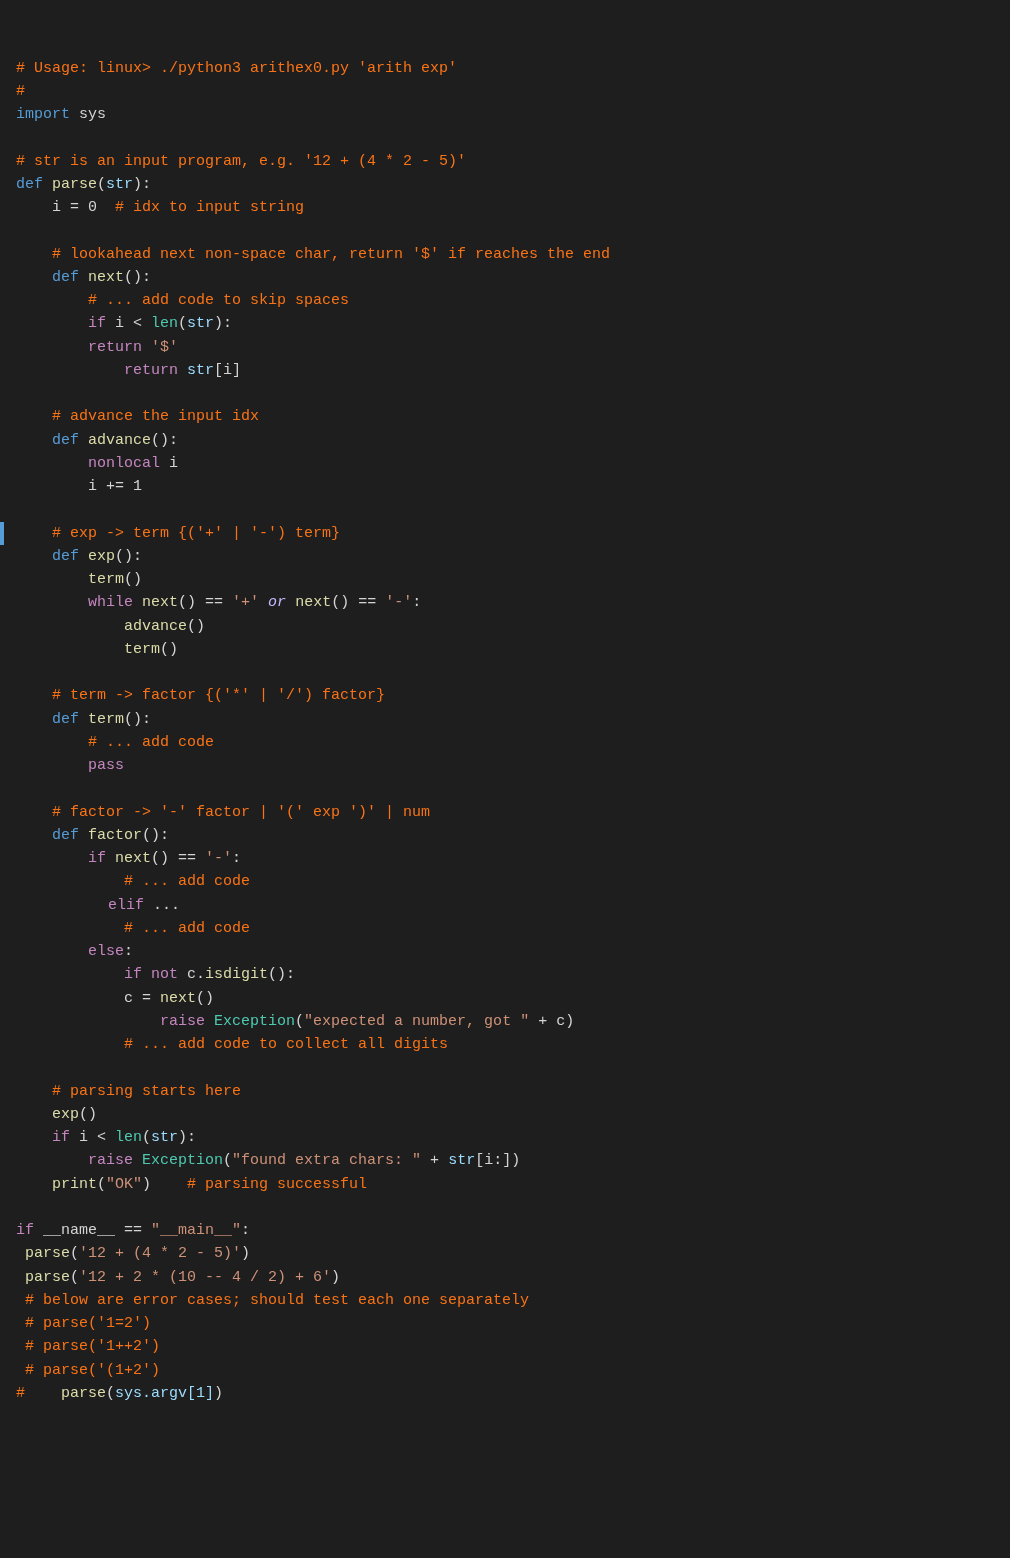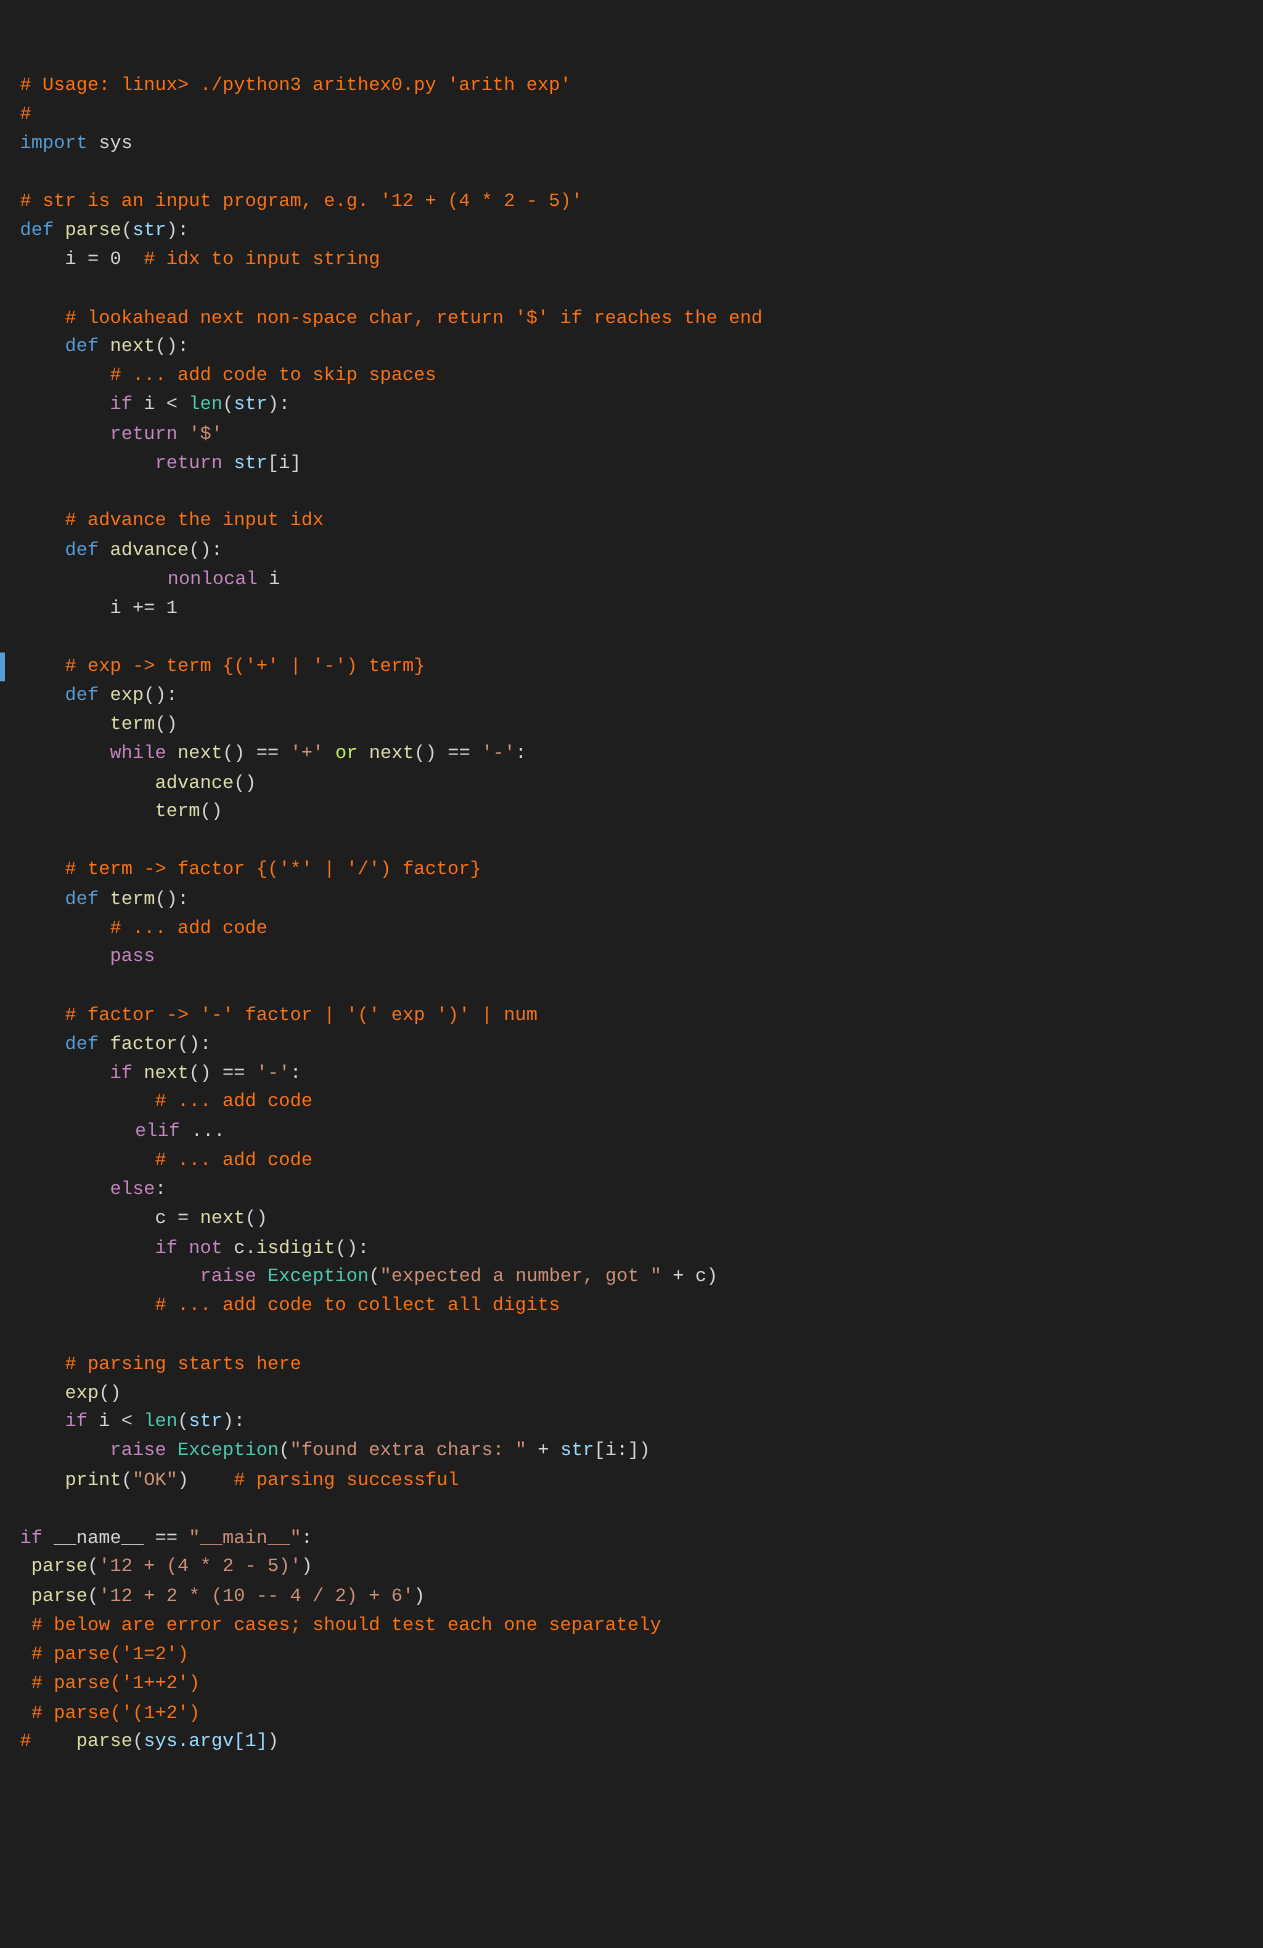--- a/index.html
+++ b/index.html
@@ -40,31 +40,31 @@
       display: block;
       min-height: 1.55em;
     }
     
     .c-comment   { color: #f97316; }
     .c-def-kw    { color: #569cd6; }  
     .c-func      { color: #dcdcaa; }  
     .c-string    { color: #ce9178; }
     .c-builtin   { color: #4ec9b0; }
     .c-param     { color: #9cdcfe; }
-    .c-nonlocal  { color: #c586c0; margin-left: 46px; }
+    .c-nonlocal  { color: #c586c0; }
     .c-white     { color: #d4d4d4; }
     .c-raise     { color: #c586c0; }
     .c-exception { color: #4ec9b0; }
     .c-if        { color: #c586c0; }
     .c-pass      { color: #c586c0; }
     .c-elif      { color: #c586c0; margin-left: 20px; }
     .c-else      { color: #c586c0; }
     .c-while     { color: #c586c0; }
     .c-return    { color: #c586c0; }
-    .c-or        { color: #bef264; }
+    .c-or        { color: #c4b5fd; font-style: italic; }
     .c-not       { color: #c586c0; }
     .c-print     { color: #dcdcaa; }
     .c-name      { color: #9cdcfe; }
   </style>
 </head>
 <body>
 
 <div class="code-container">
   <div class="gutter">
     <div class="gutter-mark" id="gutter-mark" style="top: 521.5px; height: 23.25px;"></div>
@@ -102,22 +102,22 @@
 </span><span class="line"><span class="c-white">        </span><span class="c-comment"># ... add code</span>
 </span><span class="line"><span class="c-white">        </span><span class="c-pass">pass</span>
 </span><span class="line">
 </span><span class="line"><span class="c-comment">    # factor -&gt; '-' factor | '(' exp ')' | num</span>
 </span><span class="line"><span class="c-white">    </span><span class="c-def-kw">def</span><span class="c-white"> </span><span class="c-func">factor</span><span class="c-white">():</span>
 </span><span class="line"><span class="c-white">        </span><span class="c-if">if</span><span class="c-white"> </span><span class="c-func">next</span><span class="c-white">() == </span><span class="c-string">'-'</span><span class="c-white">:</span>
 </span><span class="line"><span class="c-white">            </span><span class="c-comment"># ... add code</span>
 </span><span class="line"><span class="c-white">        </span><span class="c-elif">elif</span><span class="c-white"> ...</span>
 </span><span class="line"><span class="c-white">            </span><span class="c-comment"># ... add code</span>
 </span><span class="line"><span class="c-white">        </span><span class="c-else">else</span><span class="c-white">:</span>
+</span><span class="line"><span class="c-white">            </span><span class="c-if">if</span><span class="c-white"> </span><span class="c-not">not</span><span class="c-white"> c.</span><span class="c-func">isdigit</span><span class="c-white">():</span>
 </span><span class="line"><span class="c-white">            c = </span><span class="c-func">next</span><span class="c-white">()</span>
-</span><span class="line"><span class="c-white">            </span><span class="c-if">if</span><span class="c-white"> </span><span class="c-not">not</span><span class="c-white"> c.</span><span class="c-func">isdigit</span><span class="c-white">():</span>
 </span><span class="line"><span class="c-white">                </span><span class="c-raise">raise</span><span class="c-white"> </span><span class="c-exception">Exception</span><span class="c-white">(</span><span class="c-string">"expected a number, got "</span><span class="c-white"> + c)</span>
 </span><span class="line"><span class="c-white">            </span><span class="c-comment"># ... add code to collect all digits</span>
 </span><span class="line">
 </span><span class="line"><span class="c-comment">    # parsing starts here</span>
 </span><span class="line"><span class="c-white">    </span><span class="c-func">exp</span><span class="c-white">()</span>
 </span><span class="line"><span class="c-white">    </span><span class="c-if">if</span><span class="c-white"> i &lt; </span><span class="c-builtin">len</span><span class="c-white">(</span><span class="c-param">str</span><span class="c-white">):</span>
 </span><span class="line"><span class="c-white">        </span><span class="c-raise">raise</span><span class="c-white"> </span><span class="c-exception">Exception</span><span class="c-white">(</span><span class="c-string">"found extra chars: "</span><span class="c-white"> + </span><span class="c-param">str</span><span class="c-white">[i:])</span>
 </span><span class="line"><span class="c-white">    </span><span class="c-print">print</span><span class="c-white">(</span><span class="c-string">"OK"</span><span class="c-white">)    </span><span class="c-comment"># parsing successful</span>
 </span><span class="line">
 </span><span class="line"><span class="c-if">if</span><span class="c-white"> __name__ == </span><span class="c-string">"__main__"</span><span class="c-white">:</span>

